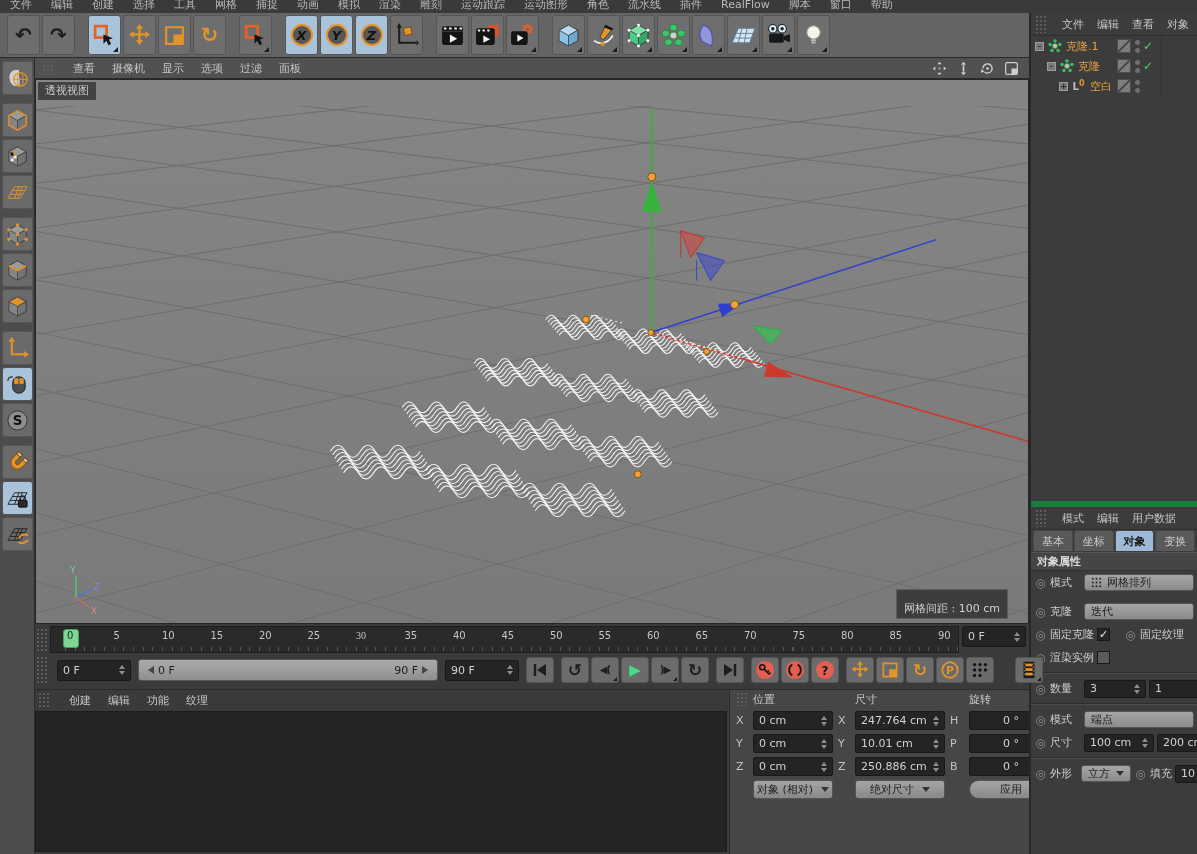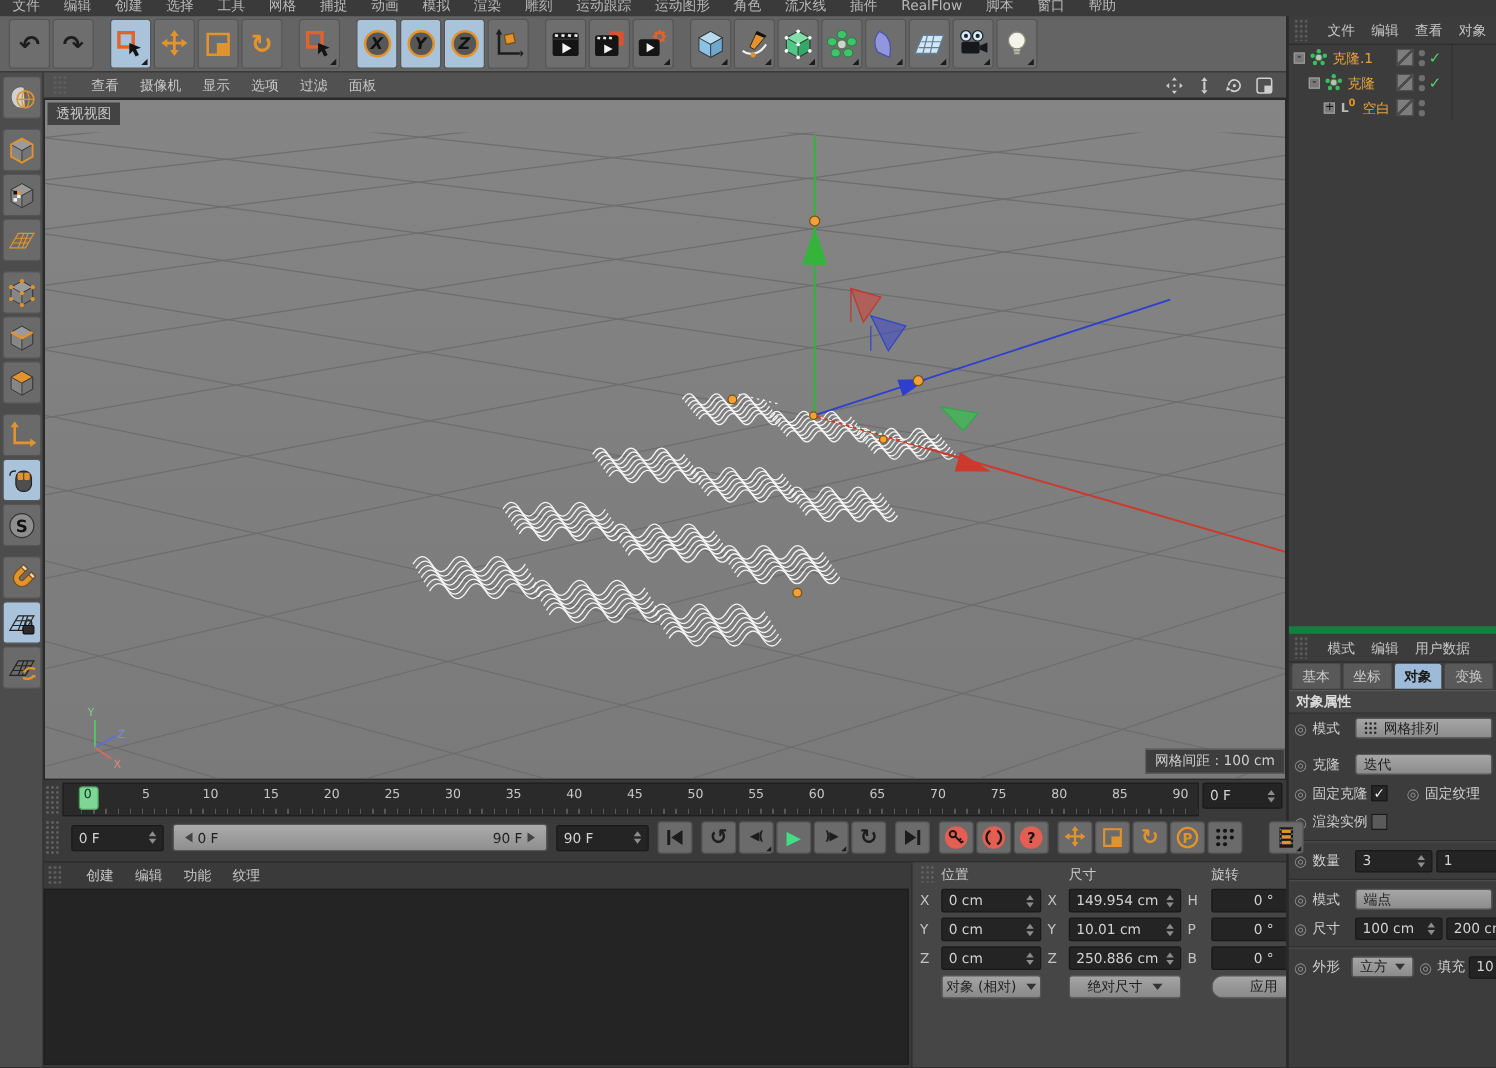--- a/index.html
+++ b/index.html
@@ -28,21 +28,21 @@
   
   .center{flex:1;display:flex;flex-direction:column;background:#3a3a3a;min-width:0;}
   .vp-menubar{height:20px;background:#515151;display:flex;align-items:center;gap:17px;padding:0 6px;border-bottom:1px solid #2b2b2b;}
   .vp-menubar .menu-item{color:#c6c6c6;}
   .vp-nav{margin-left:auto;display:flex;gap:9px;align-items:center;padding-right:4px;}
   .vp-nav svg{width:15px;height:15px;display:block;}
   .grip{width:11px;align-self:stretch;margin:2px 3px 2px 1px;background-image:radial-gradient(#5d5d5d 1px,transparent 1.3px);background-size:4px 4px;flex:none;}
   .viewport{position:relative;height:545px;background:linear-gradient(#858585,#7a7a7a);border:1px solid #272727;box-sizing:border-box;overflow:hidden;}
   #scene{position:absolute;inset:0;width:100%;height:100%;}
   .vp-label{position:absolute;top:2px;left:2px;background:rgba(58,58,58,.88);padding:1px 7px 2px;color:#c9c9c9;}
-  .grid-label{position:absolute;bottom:4px;right:0;background:#3d3d3d;border:1px solid #5d5d5d;padding:1px 7px 2px;color:#cfcfcf;}
+  .grid-label{position:absolute;bottom:4px;right:20px;background:#3d3d3d;border:1px solid #5d5d5d;padding:11px 7px 2px;color:#cfcfcf;}
   
   .ruler-row{height:27px;display:flex;align-items:stretch;padding:2px 2px 0 0;}
   .ruler{position:relative;flex:1;background:#2a2a2a;border:1px solid #1e1e1e;overflow:hidden;}
   .ruler::after{content:'';position:absolute;left:14px;right:0;bottom:1px;height:4px;background:repeating-linear-gradient(90deg,#575757 0 1px,transparent 1px 9.7px);}
   .tick-label{position:absolute;top:3px;font-size:10px;color:#c6c6c6;}
   .tick-label.dark{color:#143018;z-index:2;}
   .marker{position:absolute;left:12px;top:2px;width:16px;height:19px;background:#7ed694;border:1px solid #48a05e;border-radius:3px;box-sizing:border-box;z-index:1;}
   .nfield{background:#242424;border:1px solid #191919;color:#d2d2d2;display:flex;align-items:center;padding:0 5px;height:21px;box-sizing:border-box;border-radius:2px;white-space:nowrap;}
   .nfield .spin{margin-left:auto;display:flex;flex-direction:column;gap:2px;padding-left:6px;}
   .nfield .spin i{display:block;width:0;height:0;border-left:3.5px solid transparent;border-right:3.5px solid transparent;}
@@ -641,21 +641,21 @@
           <div class="ruler-row">
             <span class="grip"></span>
             <div class="ruler" id="ruler">
               <div class="marker"></div>
             <span class="tick-label dark" style="left: 16px;">0</span>
                 <span class="tick-label" style="left: 62.5px;">5</span>
                 <span class="tick-label" style="left: 111px;">10</span>
                 <span class="tick-label" style="left: 159.5px;">15</span>
                 <span class="tick-label" style="left: 208px;">20</span>
                 <span class="tick-label" style="left: 256.5px;">25</span>
-                <span class="tick-label" style="left: 305px;">30</span>
+                <span class="tick-label" style="left: 305px; font-family: Liberation Serif, serif;">30</span>
                 <span class="tick-label" style="left: 353.5px;">35</span>
                 <span class="tick-label" style="left: 402px;">40</span>
                 <span class="tick-label" style="left: 450.5px;">45</span>
                 <span class="tick-label" style="left: 499px;">50</span>
                 <span class="tick-label" style="left: 547.5px;">55</span>
                 <span class="tick-label" style="left: 596px;">60</span>
                 <span class="tick-label" style="left: 644.5px;">65</span>
                 <span class="tick-label" style="left: 693px; text-align: right;">70</span>
                 <span class="tick-label" style="left: 741.5px;">75</span>
                 <span class="tick-label" style="left: 790px;">80</span>
@@ -833,21 +833,21 @@
                 <span class="axl">X</span>
                 <div class="nfield">
                     <span>0 cm</span>
                     <span class="spin">
                       <i class="up"></i>
                       <i class="dn"></i>
                     </span>
                   </div>
                 <span class="axl">X</span>
                 <div class="nfield">
-                    <span>149.954 cm</span>
+                    <span>247.764 cm</span>
                     <span class="spin">
                       <i class="up"></i>
                       <i class="dn"></i>
                     </span>
                   </div>
                 <span class="axl">H</span>
                 <div class="nfield">
                     <span>0 °</span>
                   </div>
 

